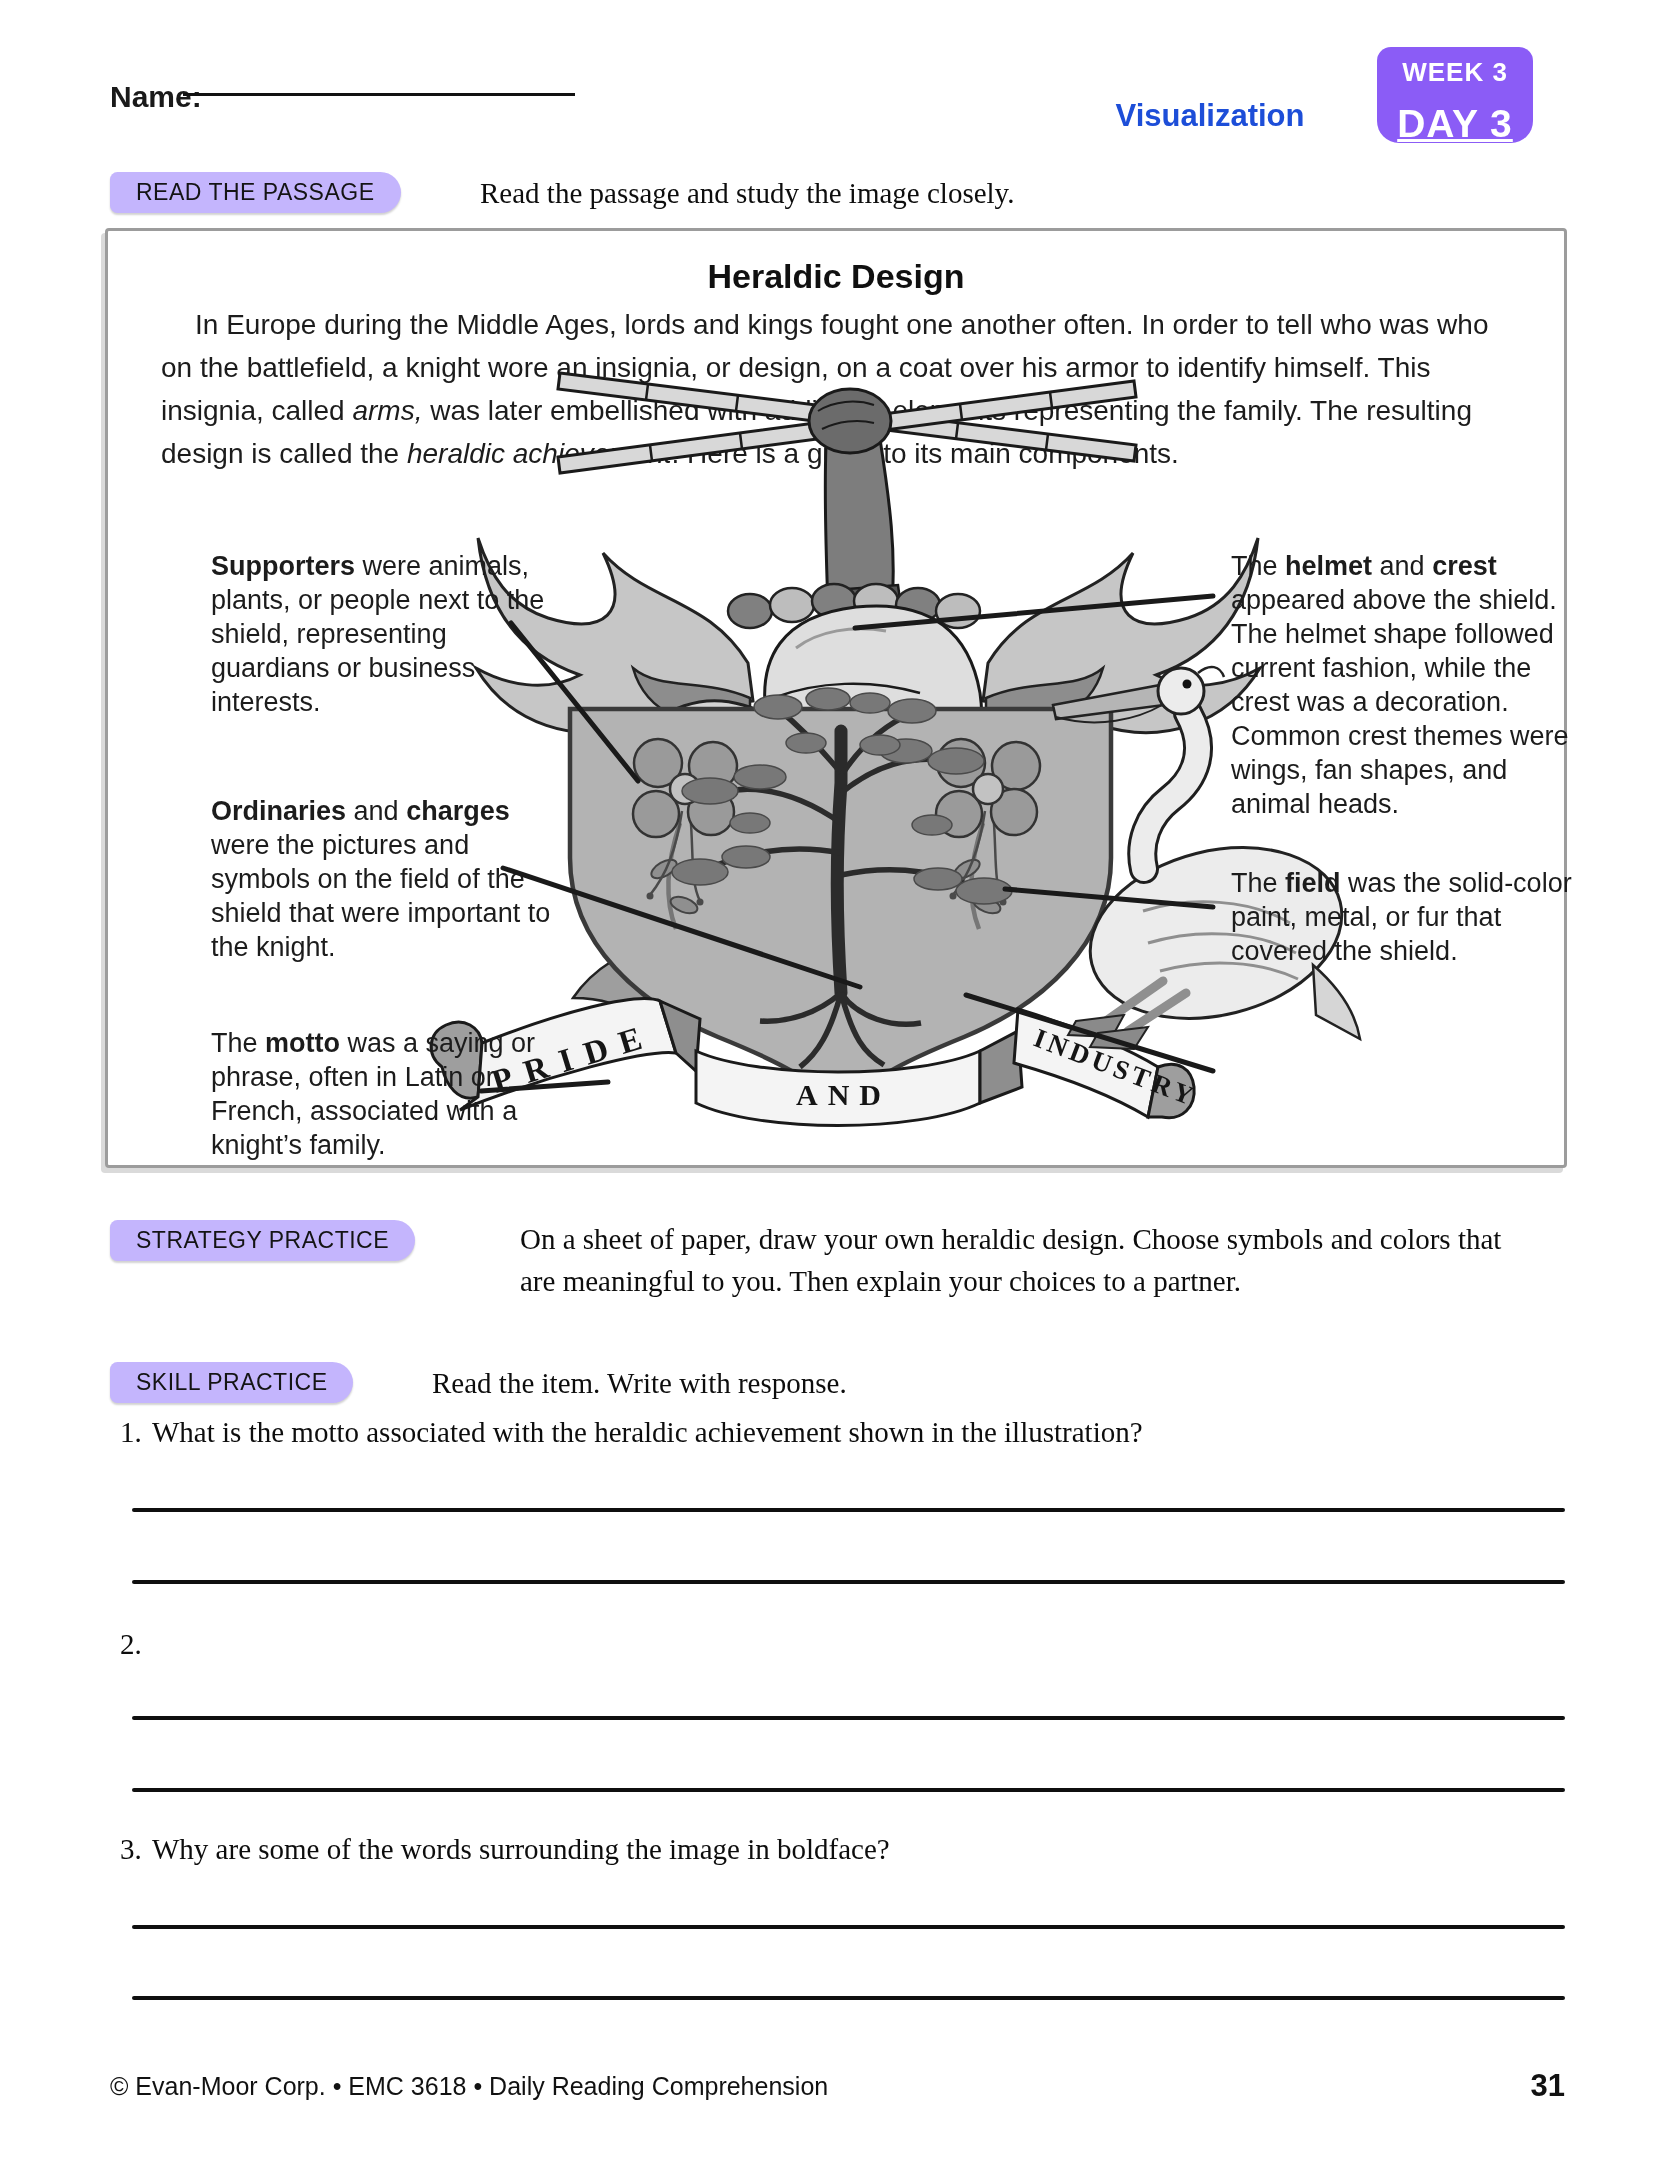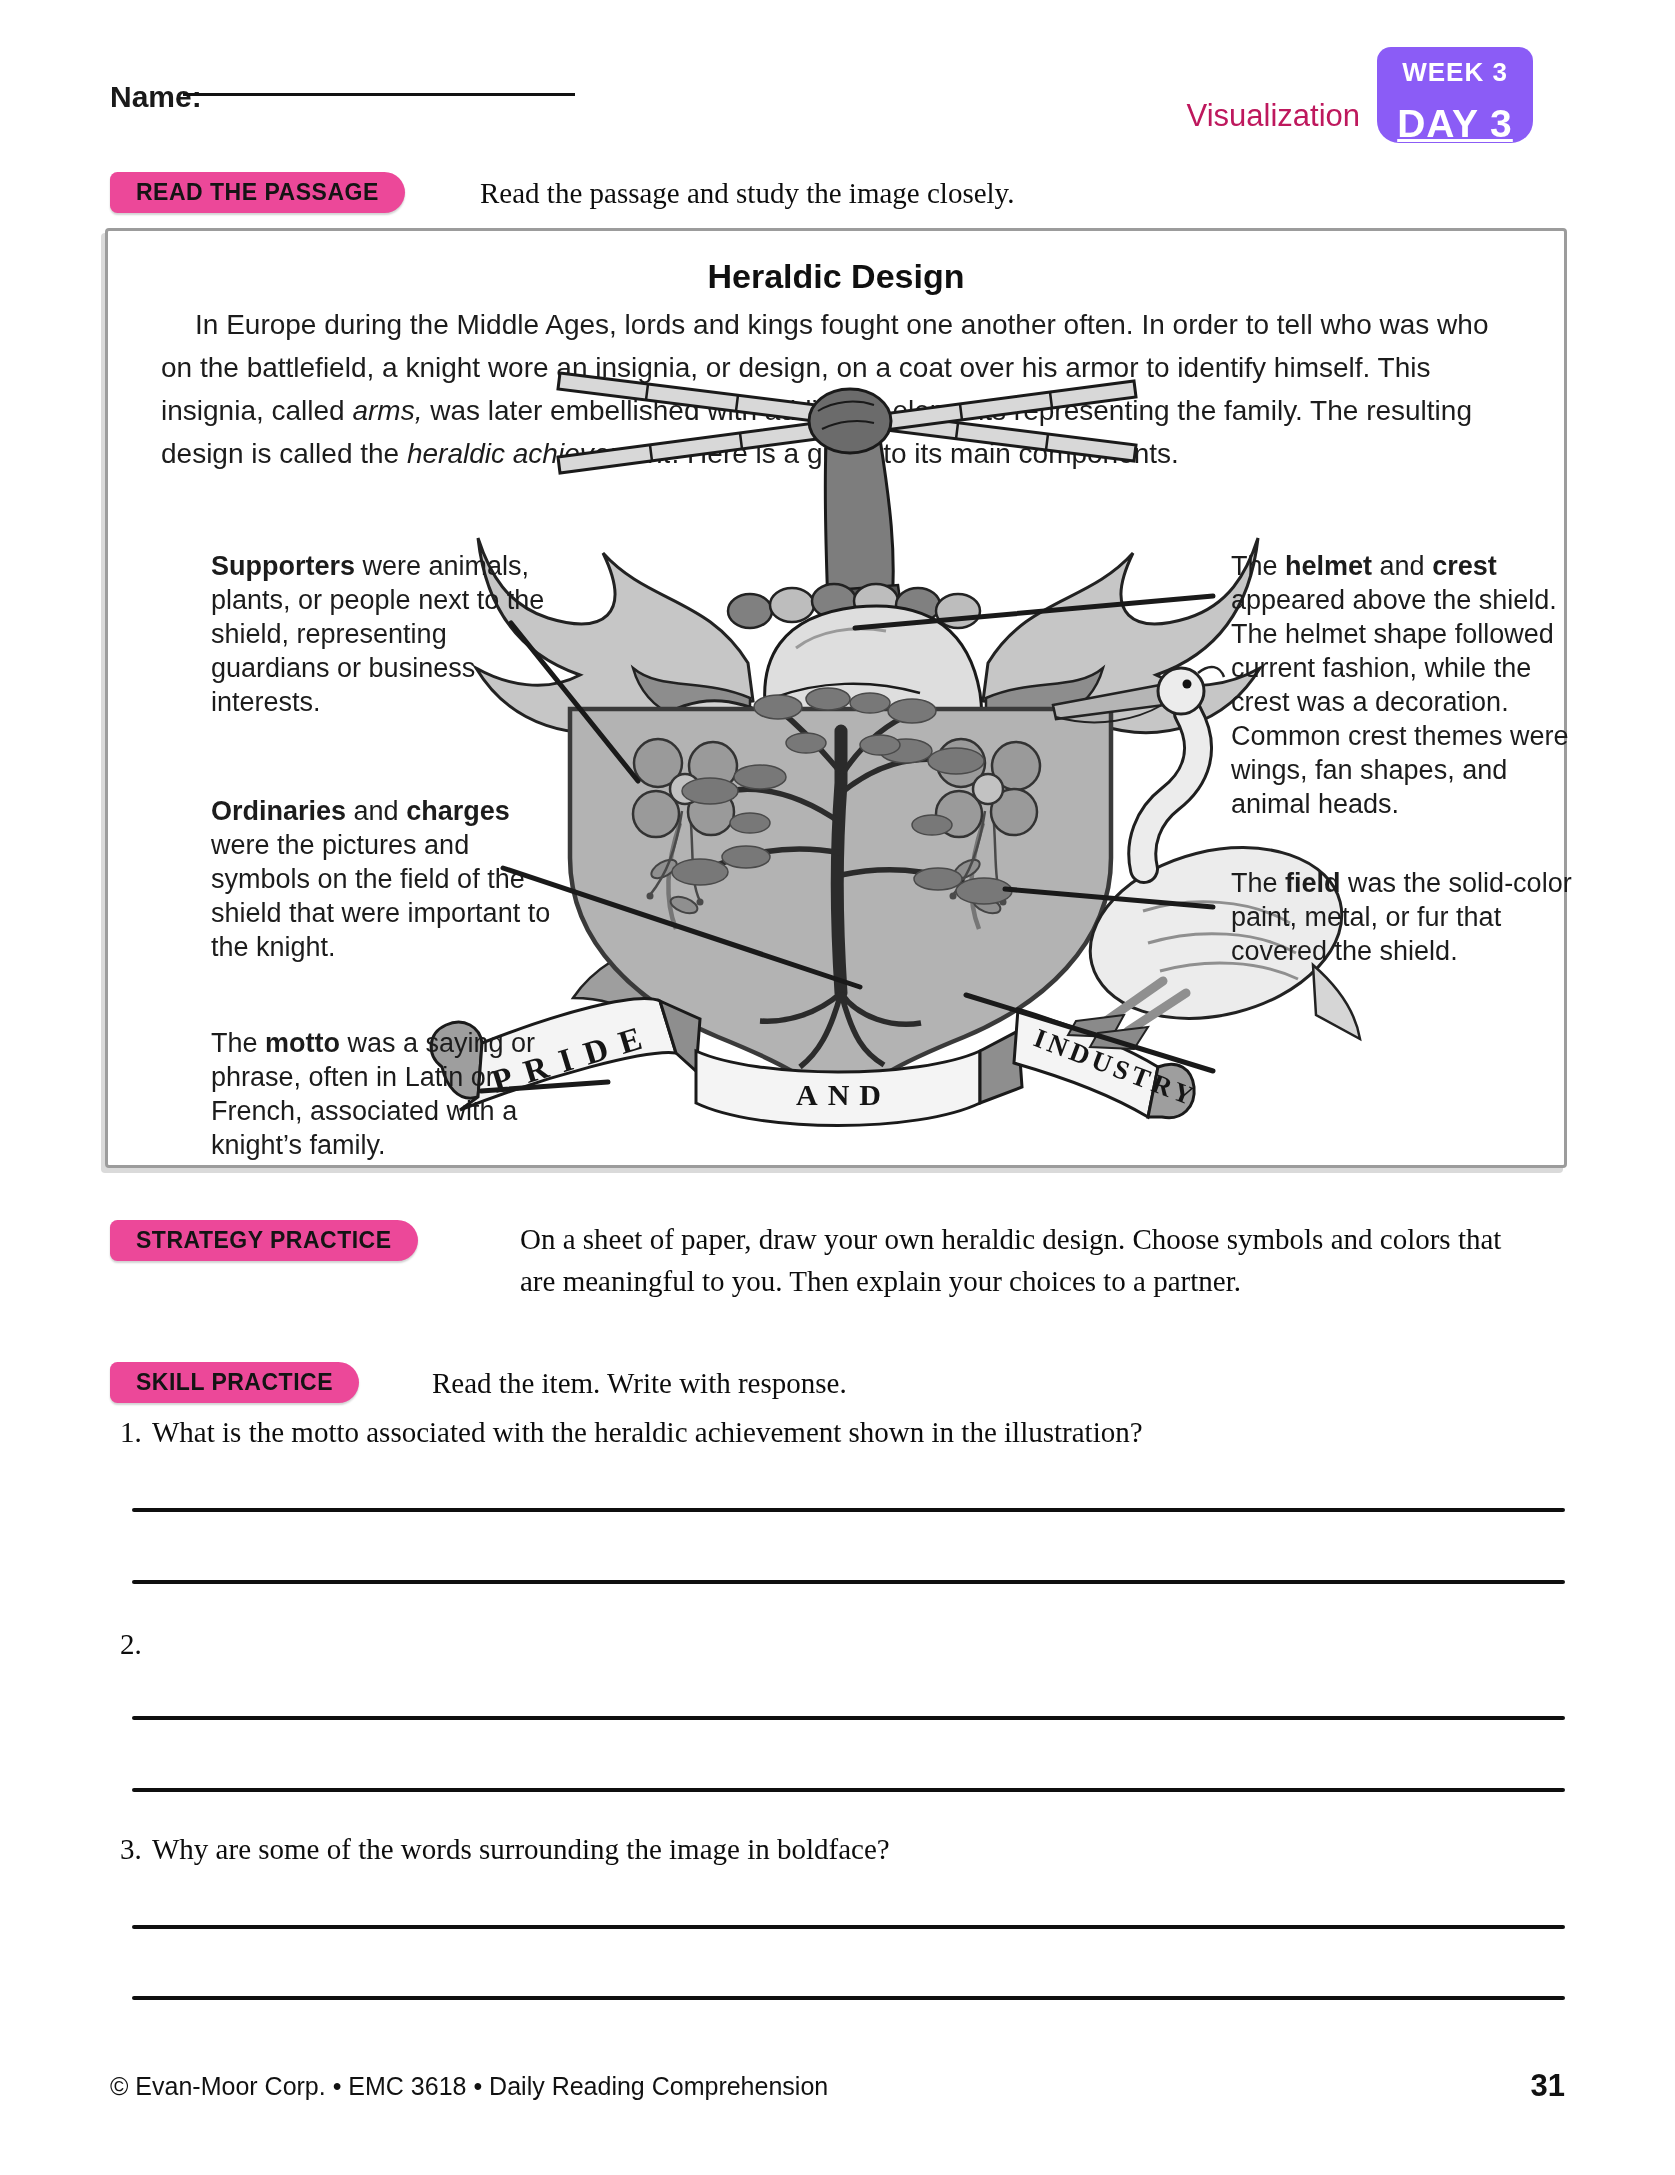--- a/index.html
+++ b/index.html
@@ -7,31 +7,31 @@
   .page {
     position:relative; width:1675px; height:2175px; background:#ffffff;
     font-family:"Liberation Sans", sans-serif; color:#111;
     overflow:hidden;
   }
   .abs { position:absolute; }
 
   
   .name-label { font-weight:bold; font-size:30px; color:#1a1a1a;margin-top:20px; }
   .name-line { border-bottom:3px solid #111; }
-  .viz-label { font-weight:normal; font-size:31px; color:#be185d; text-align:right; }
+  .viz-label { font-weight:bold; font-size:31px; color:#1d4ed8; text-align:center; }
   .week-badge {
     background:#8b5cf6; color:#fff; text-align:center;
     border-radius:14px 14px 22px 22px;
   }
   .week-badge .wk { font-weight:bold; font-size:26px; letter-spacing:1px; margin-top:10px; }
   .week-badge .dy { font-weight:bold; font-size:39px; letter-spacing:1px; margin-top:14px;text-decoration:underline; }
 
   
   .badge {
-    background:#ec4899; color:#141414; font-weight:bold; font-size:23px;
+    background:#c4b5fd; color:#141414; font-weight:normal; font-size:23px;
     letter-spacing:.5px; height:41px; line-height:41px; padding:0 26px;
     border-radius:8px 22px 22px 8px; display:inline-block;
     box-shadow:0 2px 2px rgba(0,0,0,.18);
   }
   .serif-instruction { font-family:"Liberation Serif", serif; font-size:29px; color:#0d0d0d; line-height:42px; }
 
   
   .passage-box {
     border:3px solid #9c9c9c; border-radius:4px; background:#fff;
     box-shadow:-4px 5px 0 rgba(150,150,150,.35);

